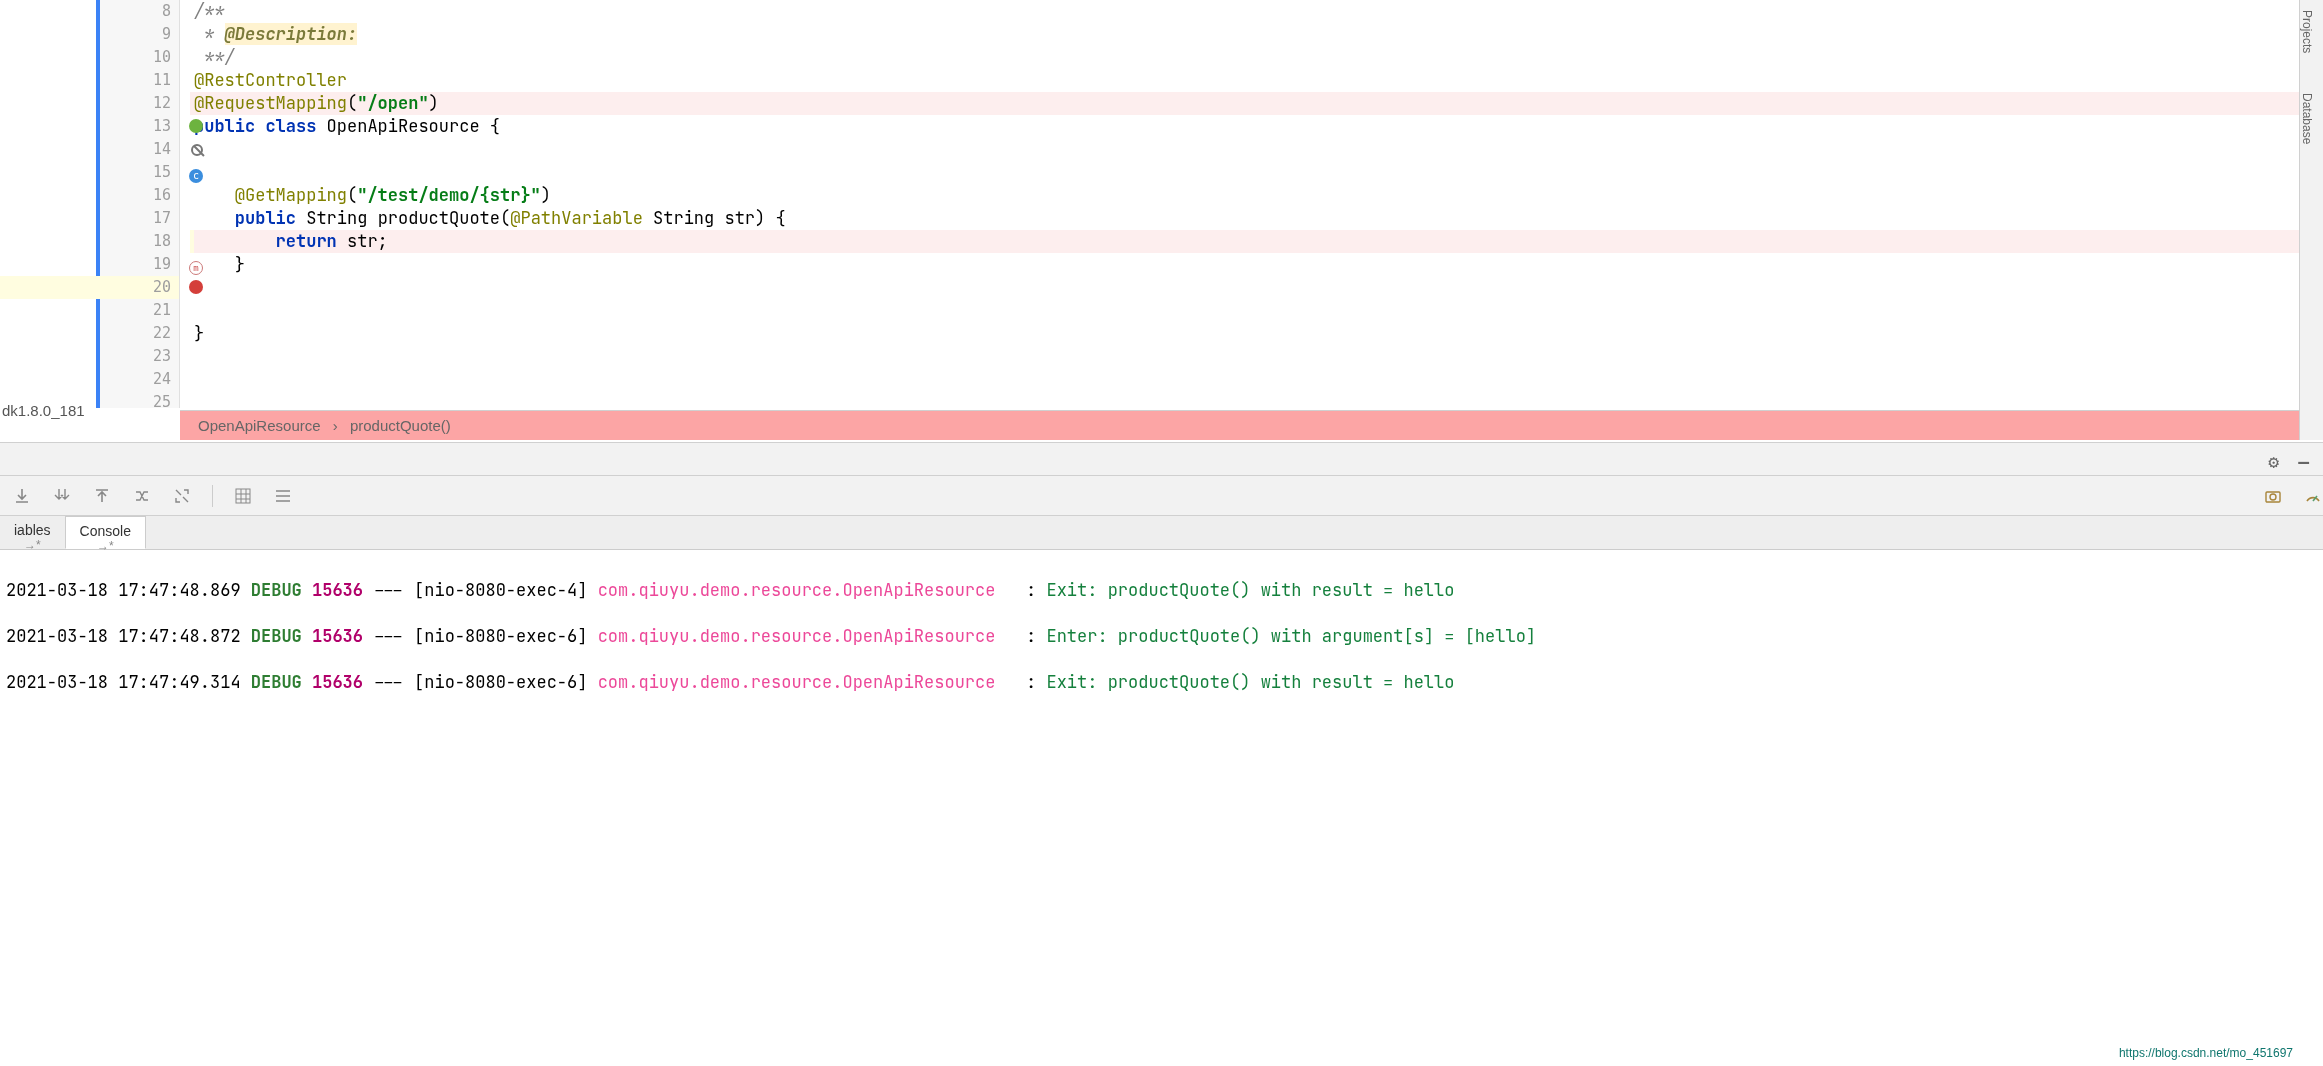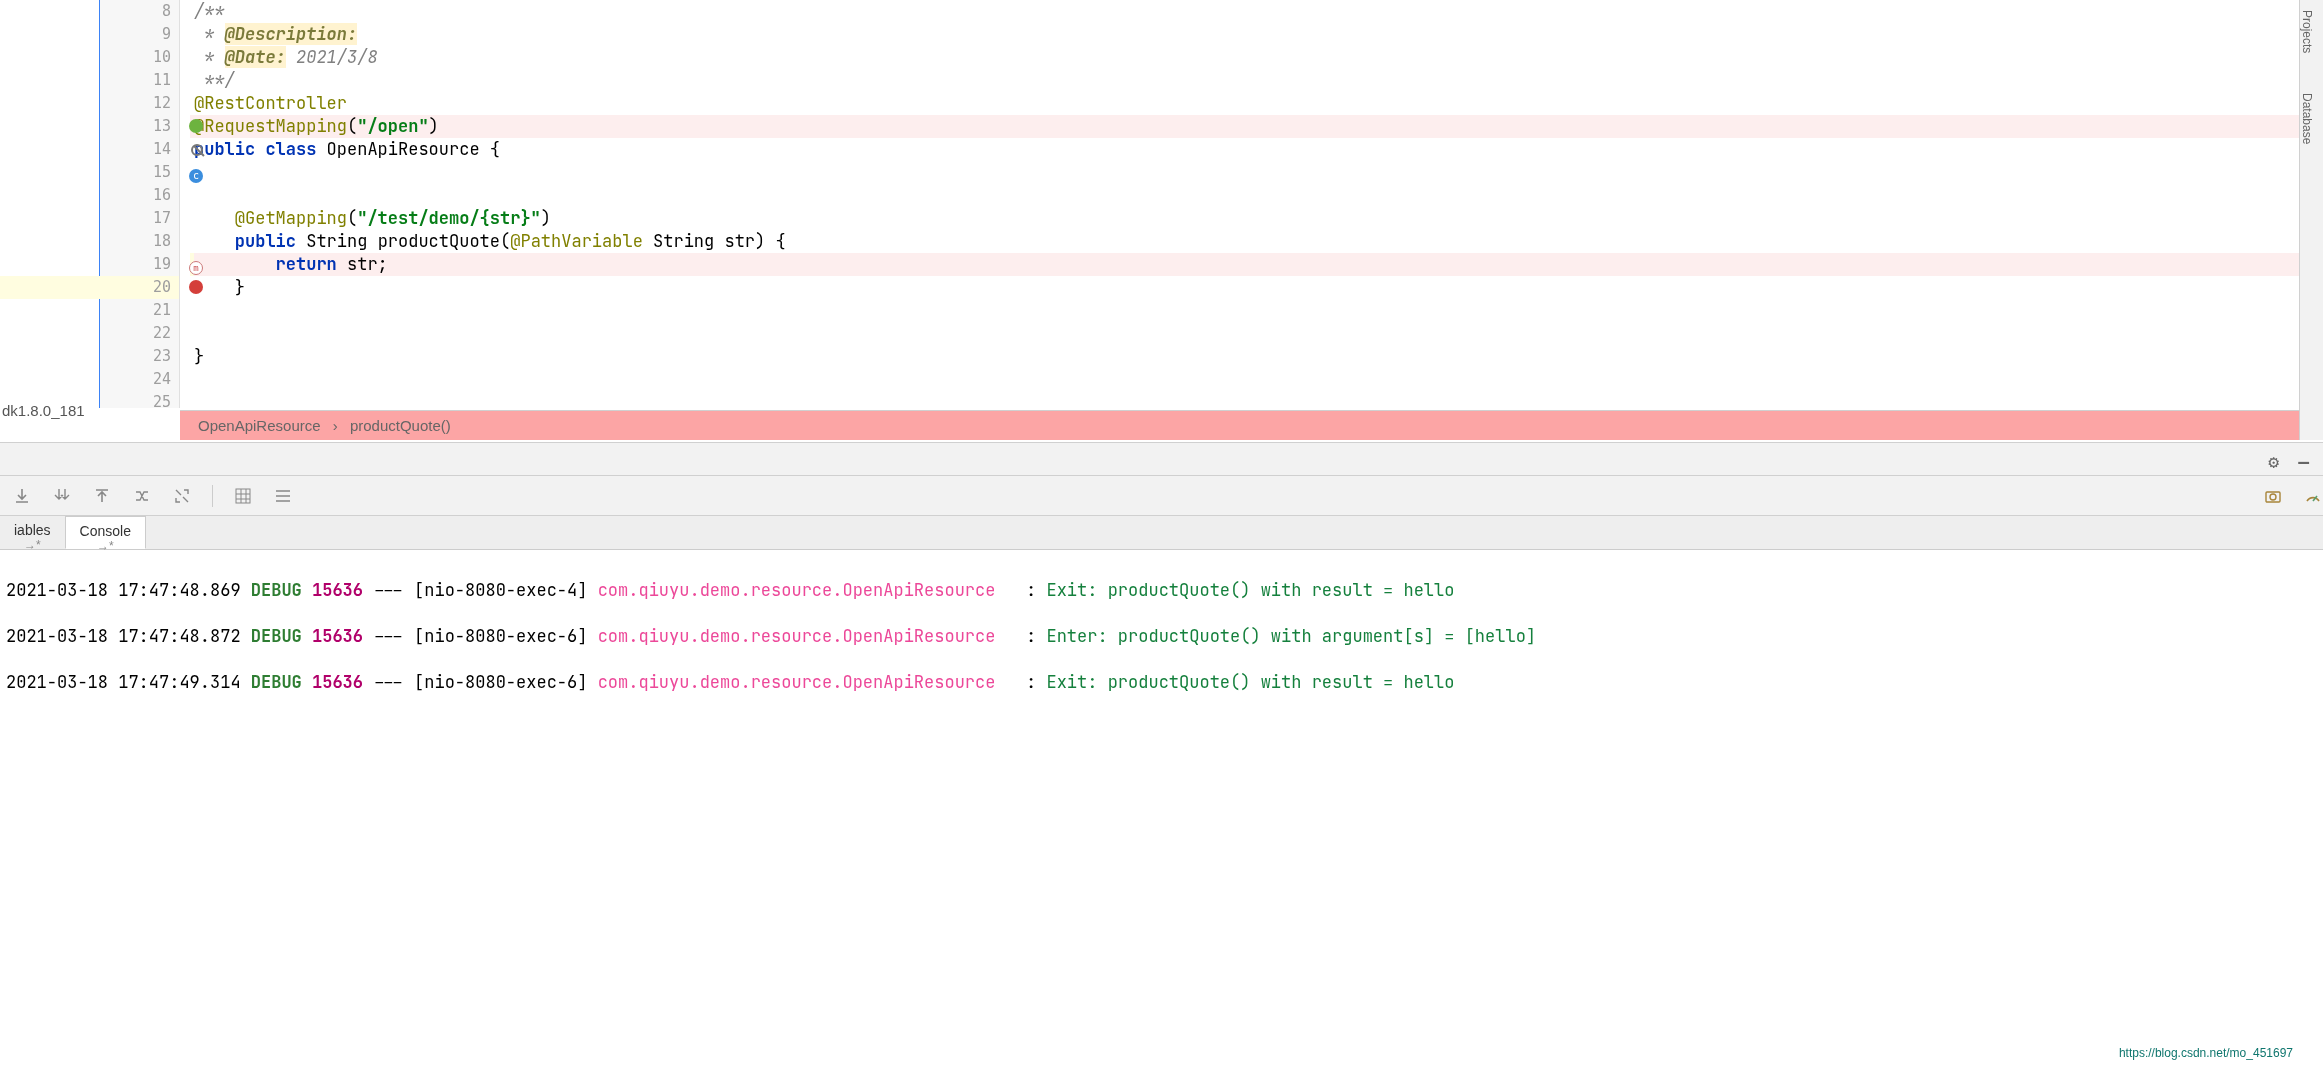--- a/index.html
+++ b/index.html
@@ -1,18 +1,18 @@
 <!DOCTYPE html>
 <html><head>
 <meta charset="utf-8">
 <style>
   * { margin: 0; padding: 0; box-sizing: border-box; }
   body { font-family: "Consolas","Menlo",monospace; font-size: 14px; background:#fff; color:#000; width:2323px; height:1066px; overflow:hidden; position:relative; }
   .editor-area { position:absolute; left:0; top:0; right:24px; height:408px; background:#fff; display:flex; }
-  .left-pad { width:100px; height:100%; background:#fff; border-right:1px solid #3b82f6; }
+  .left-pad { width:100px; height:100%; background:#fff; border-right:4px solid #3b82f6; }
   .left-pad .jdk { position:absolute; left:2px; top:402px; font-size:15px; color:#555; font-family:sans-serif; }
   .gutter { width:80px; height:100%; background:#f7f7f7; text-align:right; border-right:1px solid #e0e0e0; }
   .gutter .ln { height:23px; line-height:23px; font-size:15px; color:#9e9e9e; padding-right:8px; position:relative; }
   .gutter .ln .gi { position:absolute; right:-24px; top:2px; width:18px; height:18px; }
   .fold-strip { width:10px; background:#fff; }
   .code { flex:1; font-size:17px; line-height:23px; font-style:italic; font-family:"JetBrains Mono","Consolas",monospace; }
   .code .row { height:23px; white-space:pre; padding-left:4px; }
   .hl-bg { background:#fff3d0; } 
   .pink-bg { background:#fdeeee; }
   .kw { color:#0033b3; font-weight:bold; font-style:normal; }
@@ -89,21 +89,20 @@
     <div class="ln"><span>21</span></div>
     <div class="ln"><span>22</span></div>
     <div class="ln"><span>23</span></div>
     <div class="ln"><span>24</span></div>
     <div class="ln"><span>25</span></div>
   </div>
   <div class="fold-strip"></div>
   <div class="code">
     <div class="row"><span class="doc">/**</span></div>
     <div class="row"><span class="doc"> * </span><span class="doctag hl-bg">@Description:</span><span class="doc"></span></div>
-    <div class="row"><span class="doc"> * </span><span class="doctag hl-bg">@Date:</span><span class="doc"> 2021/3/8</span></div>
     <div class="row"><span class="doc"> **/</span></div>
     <div class="row"><span class="ann">@RestController</span></div>
     <div class="row pink-bg"><span class="ann">@RequestMapping</span><span class="plain">(</span><span class="str">"/open"</span><span class="plain">)</span></div>
     <div class="row"><span class="kw">public</span><span class="plain"> </span><span class="kw">class</span><span class="plain"> </span><span class="cls">OpenApiResource</span><span class="plain"> {</span></div>
     <div class="row"></div>
     <div class="row"></div>
     <div class="row"><span class="plain">    </span><span class="ann">@GetMapping</span><span class="plain">(</span><span class="str">"/test/demo/{str}"</span><span class="plain">)</span></div>
     <div class="row"><span class="plain">    </span><span class="kw">public</span><span class="plain"> </span><span class="cls">String</span><span class="plain"> </span><span class="cls">productQuote</span><span class="plain">(</span><span class="ann">@PathVariable</span><span class="cls"> String </span><span class="plain">str</span><span class="plain">) {</span></div>
     <div class="row pink-bg" style="background:linear-gradient(to right,#fffde0 0,#fffde0 4px,#fdeeee 4px);"><span class="plain">        </span><span class="kw">return</span><span class="plain"> str;</span></div>
     <div class="row"><span class="plain">    }</span></div>

